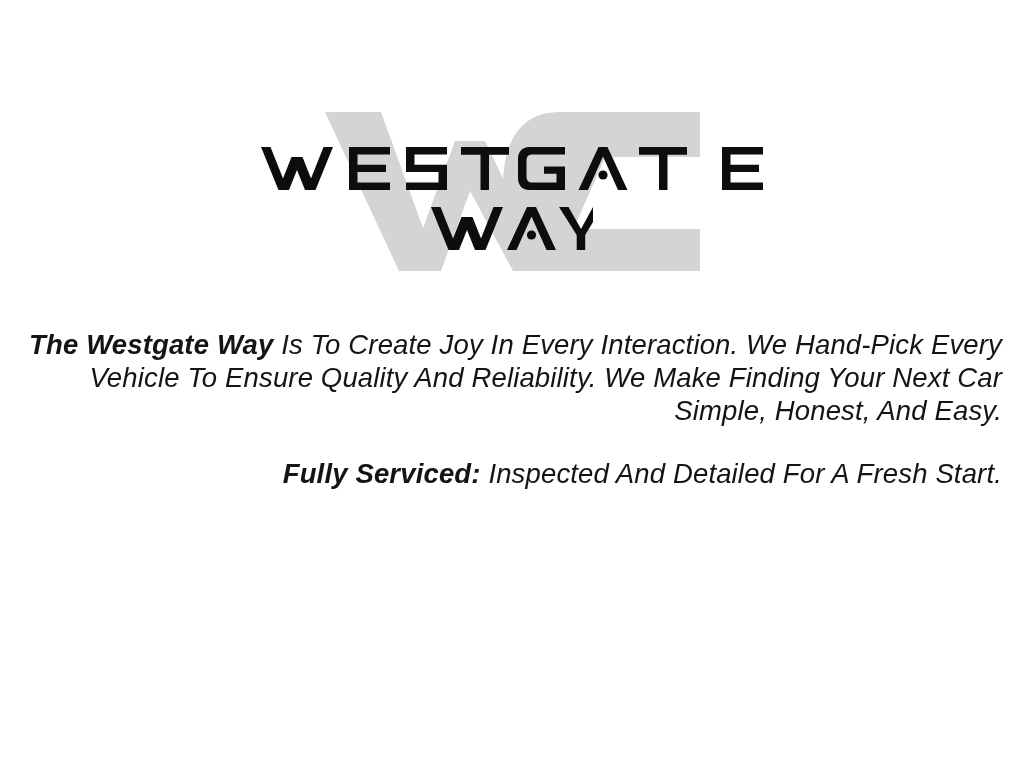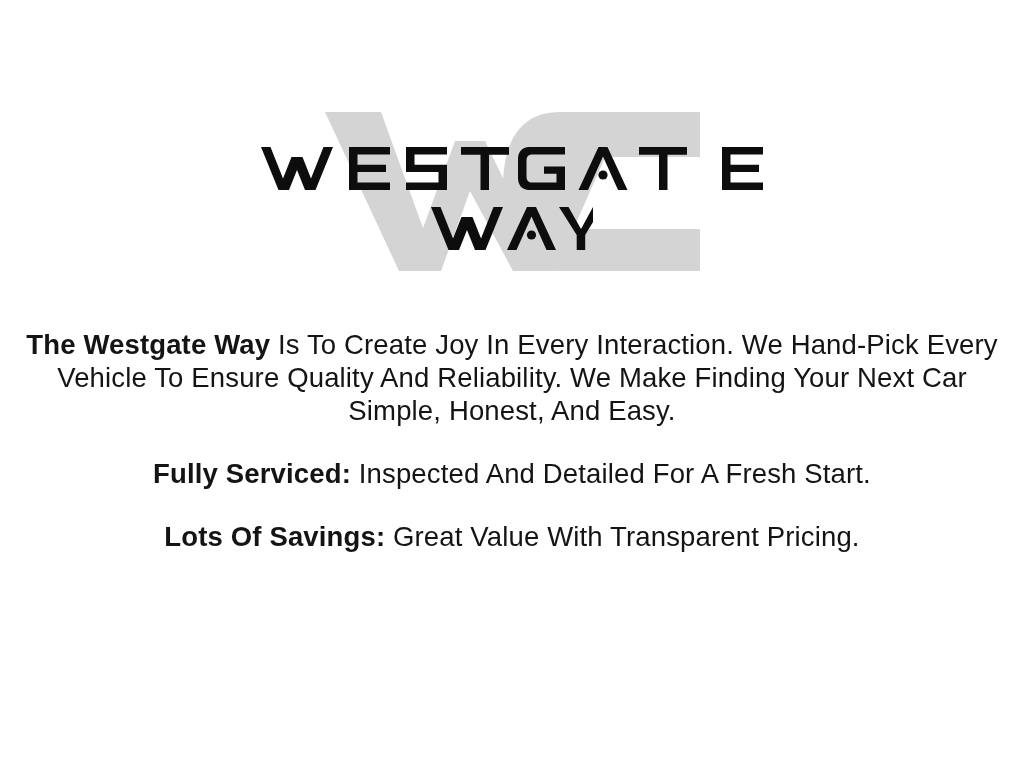--- a/index.html
+++ b/index.html
@@ -68,22 +68,23 @@
   .wm-svg-primary { display: inline-block; vertical-align: top; }
   .wm-svg-secondary { display: inline-block; vertical-align: top; }
 
   
   .copy-block {
     position: absolute;
     left: 50%;
     transform: translateX(-50%);
     top: 328px;
     width: 980px;
-    text-align: center;
+    text-align: right;
     color: #141414;
+    font-style: italic;
   }
 
   .para {
     font-size: 27.5px;
     line-height: 33px;
     letter-spacing: 0.15px;
     margin: 0;
     font-weight: 400;
     color: #141414;
   }
@@ -176,18 +177,17 @@
 
     </div>
   </div>
 
   <div class="copy-block">
 
     <p class="para intro"><span class="lede">The Westgate Way</span><span> Is To Create Joy In Every Interaction. We Hand-Pick Every Vehicle To Ensure Quality And Reliability. We Make Finding Your Next Car Simple, Honest, And Easy.</span></p>
 
     <p class="para feature"><span class="feature-label">Fully Serviced:</span><span> Inspected And Detailed For A Fresh Start.</span></p>
 
-    <p class="para feature"><span class="feature-label">Lots Of Savings:</span><span> Great Value With Transparent Pricing.</span></p>
 
 
   </div>
 
 </div>
 
 </body></html>

